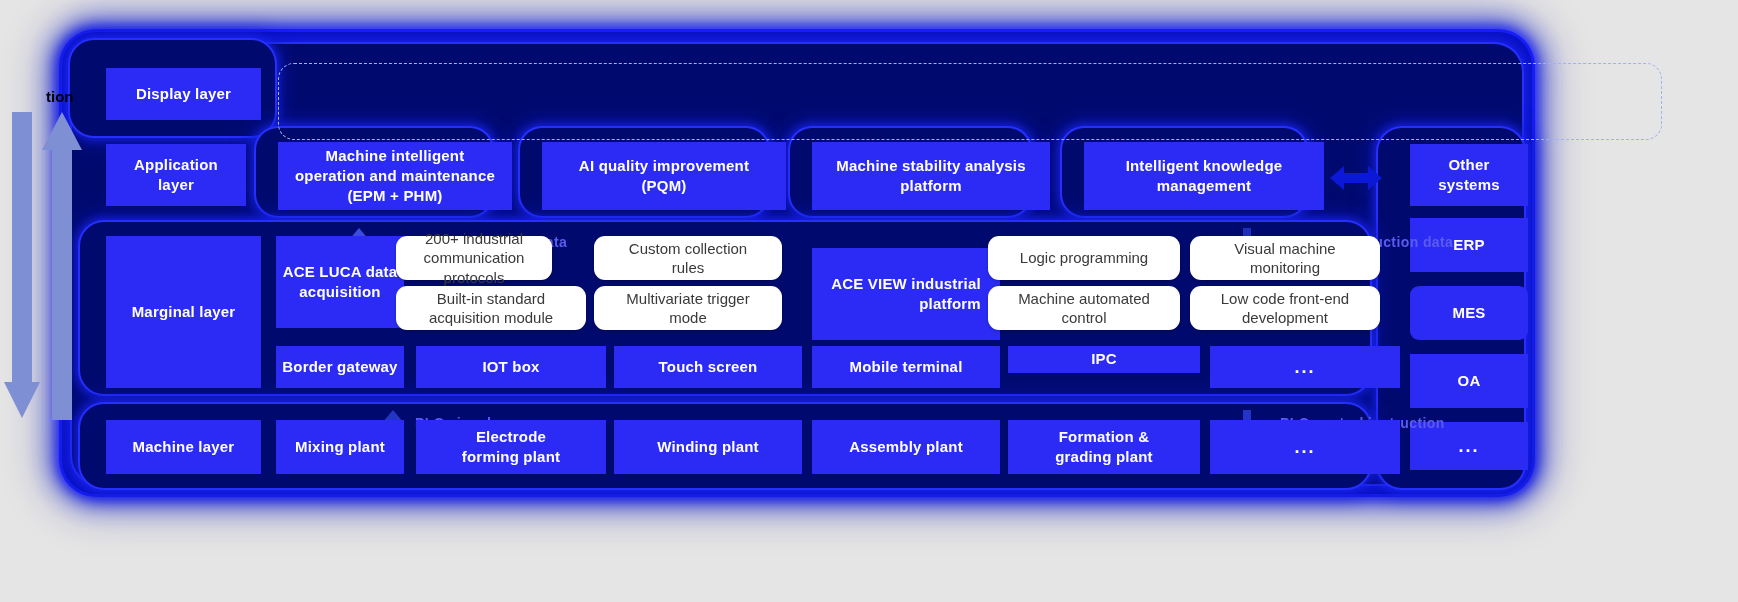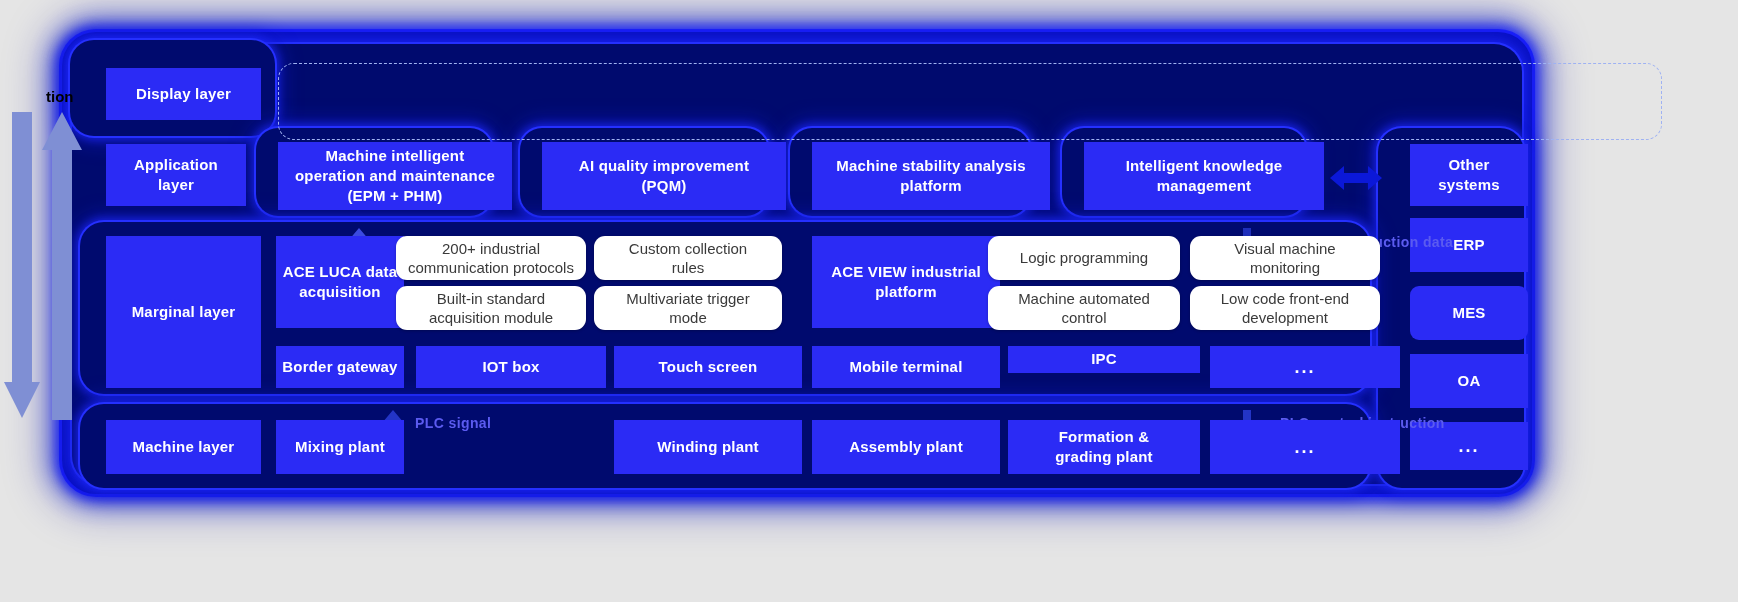--- a/index.html
+++ b/index.html
@@ -161,24 +161,24 @@
 
   <svg class="smallarrow" style="left:1236px;top:228px;" width="22" height="30" viewBox="0 0 22 30">
     <path d="M11 30 L0 17 H7 V0 H15 V17 H22 Z" fill="#1e2fbb"></path>
   </svg>
   <div class="flowlabel" style="left:1285px;top:234px;">Control instruction data</div>
 
   <div class="card" style="left:86px;top:236px;width:155px;height:152px;">Marginal layer</div>
 
   <div class="card" style="left:256px;top:236px;width:128px;height:92px;white-space:pre-line;">ACE LUCA data
 acquisition</div>
-  <div class="card" style="left:792px;top:236px;width:188px;height:92px;white-space:pre-line;">ACE VIEW industrial
+  <div class="card" style="left:792px;top:248px;width:188px;height:92px;white-space:pre-line;text-align:right;">ACE VIEW industrial
 platform</div>
 
-  <div class="pill" style="left:396px;top:236px;width:190px;height:44px;white-space:pre-line;">200+ industrial
+  <div class="pill" style="left:396px;top:236px;width:156px;height:44px;white-space:pre-line;">200+ industrial
 communication protocols</div>
   <div class="pill" style="left:594px;top:236px;width:188px;height:44px;white-space:pre-line;">Custom collection
 rules</div>
   <div class="pill" style="left:396px;top:286px;width:190px;height:44px;white-space:pre-line;">Built-in standard
 acquisition module</div>
   <div class="pill" style="left:594px;top:286px;width:188px;height:44px;white-space:pre-line;">Multivariate trigger
 mode</div>
 
   <div class="pill" style="left:988px;top:236px;width:192px;height:44px;white-space:pre-line;">Logic programming</div>
   <div class="pill" style="left:1190px;top:236px;width:190px;height:44px;white-space:pre-line;">Visual machine
@@ -201,19 +201,21 @@
   <div class="flowlabel" style="left:415px;top:415px;">PLC signal</div>
 
   <svg class="smallarrow" style="left:1236px;top:410px;" width="22" height="30" viewBox="0 0 22 30">
     <path d="M11 30 L0 17 H7 V0 H15 V17 H22 Z" fill="#2334c6"></path>
   </svg>
   <div class="flowlabel" style="left:1280px;top:415px;">PLC control instruction</div>
 
   <div class="card" style="left:86px;top:420px;width:155px;height:54px;">Machine layer</div>
 
   <div class="card" style="left:256px;top:420px;width:128px;height:54px;">Mixing plant</div>
+  <div class="card" style="left:396px;top:420px;width:190px;height:54px;white-space:pre-line;">Electrode
+forming plant</div>
   <div class="card" style="left:594px;top:420px;width:188px;height:54px;">Winding plant</div>
   <div class="card" style="left:792px;top:420px;width:188px;height:54px;">Assembly plant</div>
   <div class="card" style="left:988px;top:420px;width:192px;height:54px;white-space:pre-line;">Formation &amp;
 grading plant</div>
   <div class="card dots" style="left:1190px;top:420px;width:190px;height:54px;">...</div>
 
 </div>
 
 </body></html>

